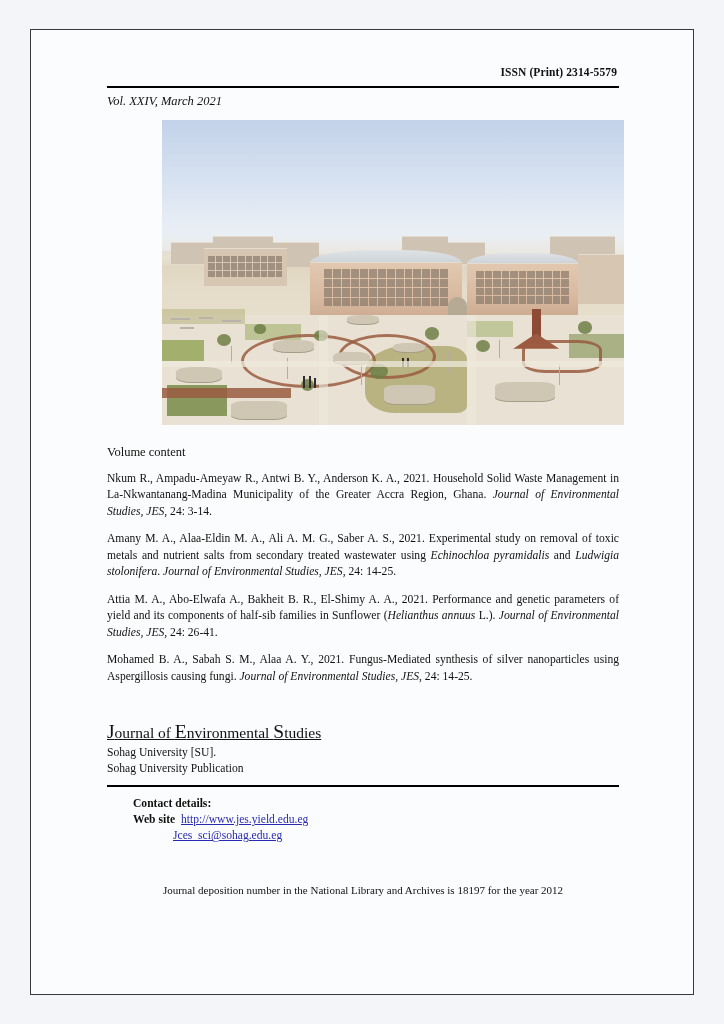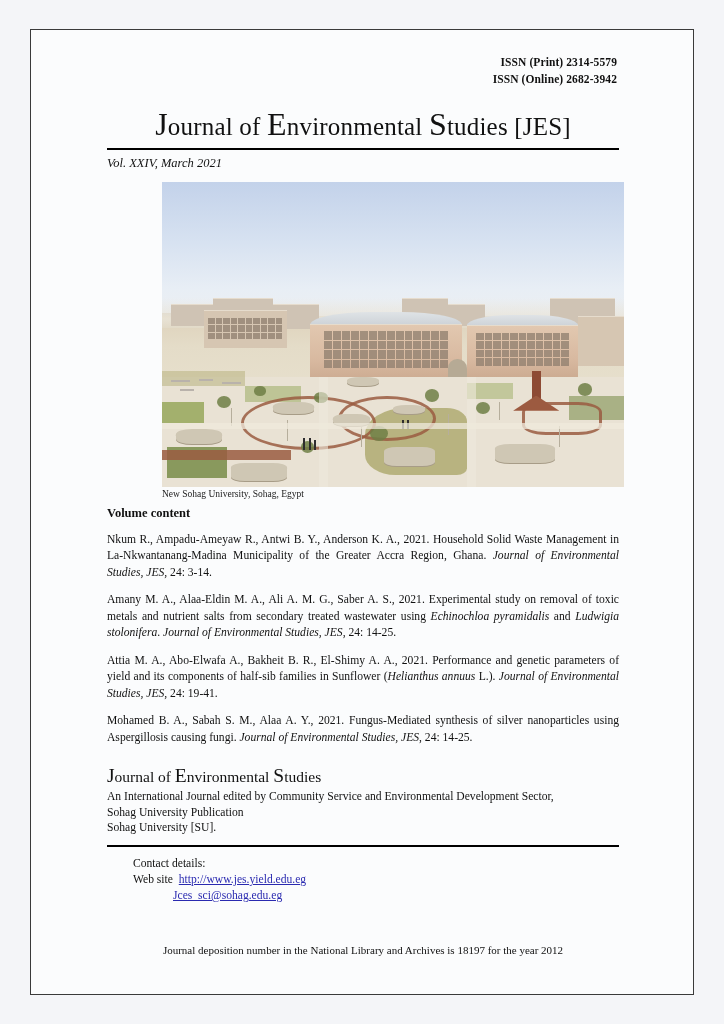--- a/index.html
+++ b/index.html
@@ -22,21 +22,21 @@
     width: 664px;
     height: 966px;
     border: 1.3px solid #3a3a3a;
     background: #fbfcfd;
     box-sizing: border-box;
   }
 
   .content {
     position: absolute;
     left: 76px;
-    top: 24px;
+    top: 34px;
     width: 512px;
   }
 
   
   .issn-block {
     text-align: right;
     font-weight: bold;
     font-size: 11.5px;
     line-height: 1.48;
     letter-spacing: 0.1px;
@@ -183,36 +183,37 @@
   }
 
   .caption {
     font-size: 9.5px;
     margin: 2px 0 0 55px;
     color: #1a1a1a;
   }
 
   
   .section-head {
-    font-weight: bold;
+    font-weight: normal;
     font-size: 12.5px;
-    margin-top: 7px;
+    margin-top: 20px;
   }
   .ref {
     font-size: 11.6px;
     line-height: 1.42;
     text-align: justify;
     margin-top: 11px;
   }
   .ref i { font-style: italic; }
 
   
   .footer-journal {
-    margin-top: 19px;
+    margin-top: 36px;
     white-space: nowrap;
+    text-decoration: underline;
   }
   .footer-journal .jtitle {
     font-size: 15.5px;
   }
   .footer-journal .jtitle .cap {
     font-size: 19.5px;
   }
   .footer-lines {
     font-size: 11.6px;
     line-height: 1.35;
@@ -224,21 +225,21 @@
     margin: 9px 0 0 0;
     width: 100%;
   }
 
   
   .contact {
     margin: 9px 0 0 26px;
     font-size: 11.6px;
     line-height: 1.38;
   }
-  .contact .bold { font-weight: normal; }
+  .contact .bold { font-weight: bold; }
   .lnk {
     color: #2a2ab0;
     text-decoration: underline;
   }
   .contact-row {
     display: flex;
     align-items: baseline;
   }
   .contact-left { width: 238px; }
   .contact-indent { padding-left: 40px; font-family: Liberation Serif, serif; }
@@ -250,28 +251,22 @@
   }
 </style>
 </head>
 <body>
 
 <div class="page-frame">
   <div class="content">
 
     <div class="issn-block">
       <div>ISSN (Print) 2314-5579</div>
-      <div>ISSN (Online) 2682-3942</div>
-    </div>
-
-    <div class="masthead">
-      <span class="jtitle">
-        <span class="cap">J</span><span>ournal of </span><span class="cap">E</span><span>nvironmental </span><span class="cap">S</span><span>tudies [JES]</span>
-      </span>
-    </div>
+    </div>
+
     <hr class="rule-thick">
     <div class="volline">Vol. XXIV, March 2021</div>
 
     <div class="photo-wrap">
       <div class="photo">
         <div class="sky"></div>
         <div class="desert-far"></div>
         <div class="ground"></div>
         <div class="haze"></div>
 
@@ -486,49 +481,47 @@
         <div class="person" style="left:31.8%;top:84%;height:4%;"></div>
         <div class="person" style="left:33%;top:84.5%;height:3.5%;"></div>
         <div class="person" style="left:52%;top:78%;height:3%;"></div>
         <div class="person" style="left:53%;top:78%;height:3%;"></div>
 
         <div class="path" style="left:0;top:79%;width:100%;height:2%;opacity:0.75;"></div>
         <div class="path" style="left:34%;top:64%;width:2%;height:36%;opacity:0.6;"></div>
         <div class="path" style="left:66%;top:64%;width:2%;height:36%;opacity:0.6;"></div>
       </div>
     </div>
-    <div class="caption">New Sohag University, Sohag, Egypt</div>
 
     <div class="section-head">Volume content</div>
 
     <div class="ref">
       <span>Nkum R., Ampadu-Ameyaw R., Antwi B. Y., Anderson K. A., 2021. Household Solid Waste Management in La-Nkwantanang-Madina Municipality of the Greater Accra Region, Ghana. </span><i>Journal of Environmental Studies, JES</i><span>, 24: 3-14.</span>
     </div>
 
     <div class="ref">
       <span>Amany M. A., Alaa-Eldin M. A., Ali A. M. G., Saber A. S., 2021. Experimental study on removal of toxic metals and nutrient salts from secondary treated wastewater using </span><i>Echinochloa pyramidalis</i><span> and </span><i>Ludwigia stolonifera</i><span>. </span><i>Journal of Environmental Studies, JES</i><span>, 24: 14-25.</span>
     </div>
 
     <div class="ref">
-      <span>Attia M. A., Abo-Elwafa A., Bakheit B. R., El-Shimy A. A., 2021. Performance and genetic parameters of yield and its components of half-sib families in Sunflower (</span><i>Helianthus annuus</i><span> L.). </span><i>Journal of Environmental Studies, JES</i><span>, 24: 19-41.</span>
+      <span>Attia M. A., Abo-Elwafa A., Bakheit B. R., El-Shimy A. A., 2021. Performance and genetic parameters of yield and its components of half-sib families in Sunflower (</span><i>Helianthus annuus</i><span> L.). </span><i>Journal of Environmental Studies, JES</i><span>, 24: 26-41.</span>
     </div>
 
     <div class="ref">
       <span>Mohamed B. A., Sabah S. M., Alaa A. Y., 2021. Fungus-Mediated synthesis of silver nanoparticles using Aspergillosis causing fungi. </span><i>Journal of Environmental Studies, JES</i><span>, 24: 14-25.</span>
     </div>
 
     <div class="footer-journal">
       <span class="jtitle">
         <span class="cap">J</span><span>ournal of </span><span class="cap">E</span><span>nvironmental </span><span class="cap">S</span><span>tudies</span>
       </span>
     </div>
     <div class="footer-lines">
-      <div>An International Journal edited by Community Service and Environmental Development Sector,</div>
+      <div>Sohag University [SU].</div>
       <div>Sohag University Publication</div>
-      <div>Sohag University [SU].</div>
     </div>
     <hr class="rule-thick2">
 
     <div class="contact">
       <div class="bold">Contact details:</div>
       <div class="contact-row">
         <div>
           <span class="bold">Web site</span>
           &nbsp;<a class="lnk" href="#">http://www.jes.yield.edu.eg</a>
         </div>

